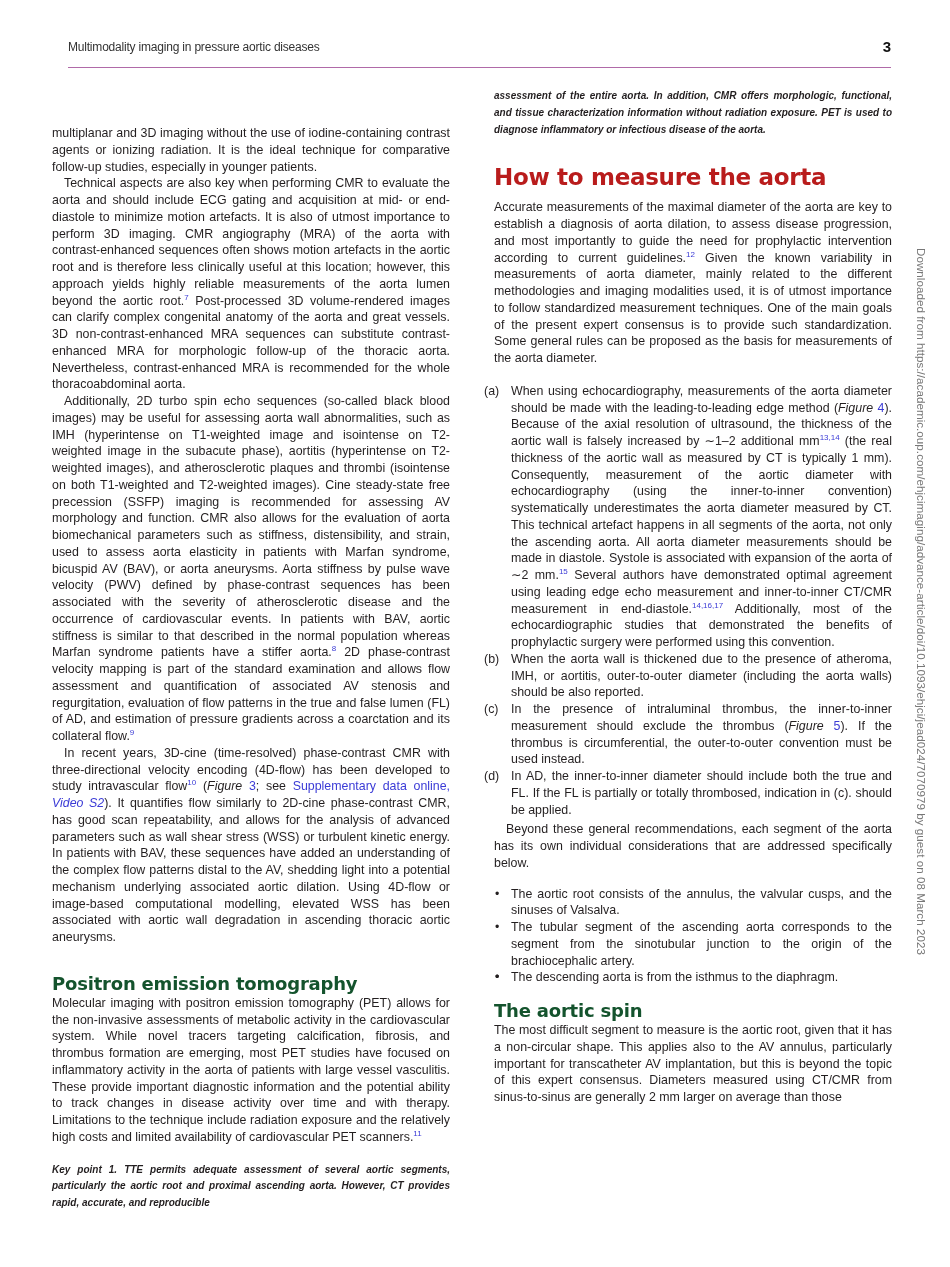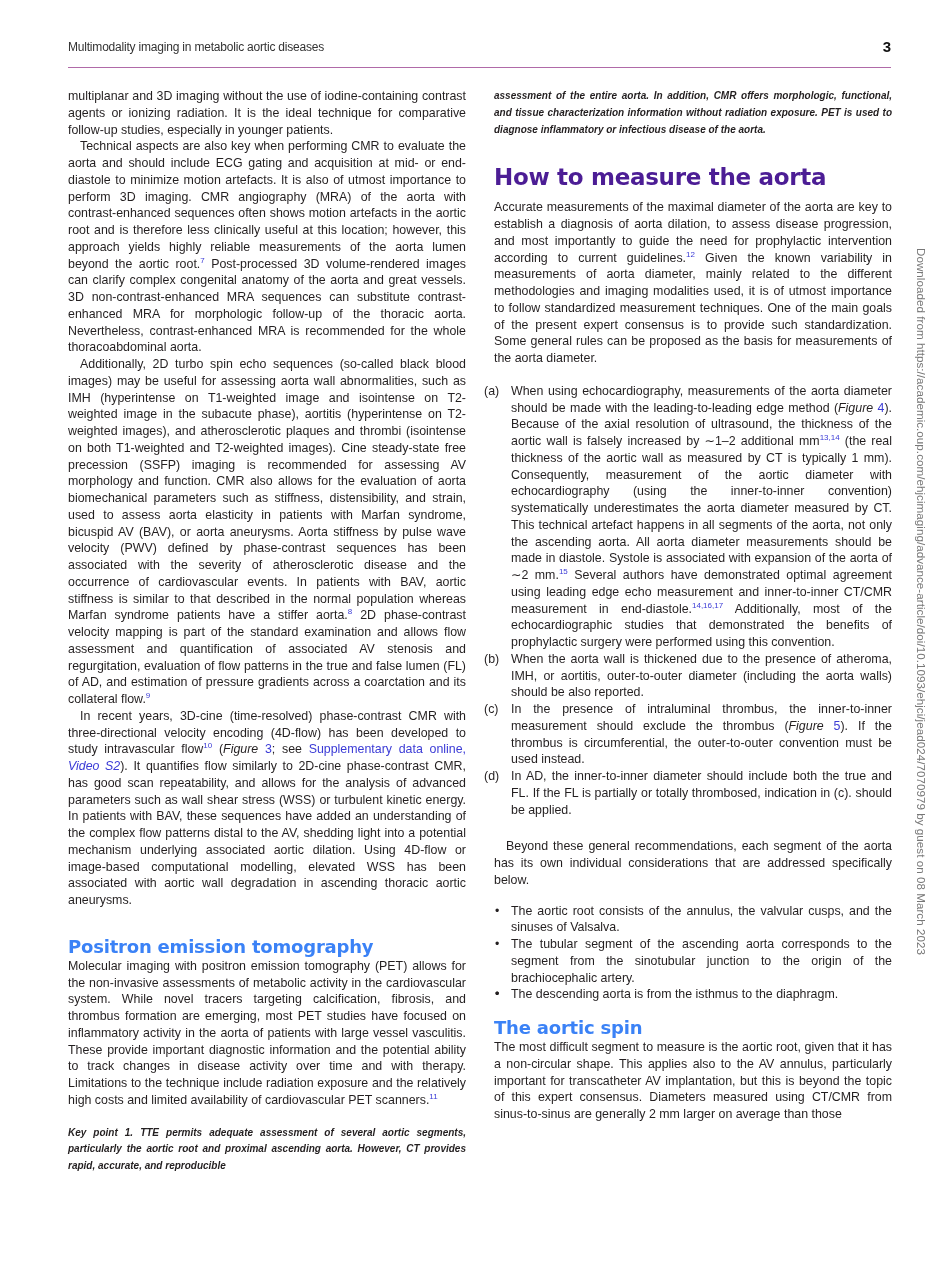--- a/index.html
+++ b/index.html
@@ -8,31 +8,31 @@
 
   .running-head {
     position: absolute; left: 68px; top: 38px; width: 823px; height: 20px;
     font-family: "Liberation Sans", sans-serif; font-size: 12px; color: #333;
   }
   .running-head .title { position: absolute; left: 0; top: 2px; letter-spacing: -0.2px; }
   .running-head .page-num { position: absolute; right: 0; top: 0; font-weight: bold; font-size: 15px; color: #111; }
   .head-rule { position: absolute; left: 68px; top: 67px; width: 823px; height: 1px; background: #b06aa8; }
 
   .col { position: absolute; top: 88px; width: 398px; font-family: "Liberation Sans", sans-serif; font-size: 12.4px; line-height: 16.75px; color: #231f20; }
-  .col-left { left: 68px; }
+  .col-left { left: 52px; margin-top: 37px; }
   .col-right { left: 494px; }
 
   p { text-align: justify; hyphens: manual; }
   p.indent { text-indent: 12px; }
   .ref { color: #3b3bd6; font-size: 8px; vertical-align: super; line-height: 0; }
   .link { color: #3b3bd6; }
   em.fig-label { }
 
-  h2.section-h { font-family: "DejaVu Sans", sans-serif; font-weight: bold; font-size: 18px; line-height: 22px; color: #3b82f6; letter-spacing: -0.2px; }
-  h1.major-h { font-family: "DejaVu Sans", sans-serif; font-weight: bold; font-size: 23px; line-height: 28px; color: #4c1d95; letter-spacing: -0.3px; }
+  h2.section-h { font-family: "DejaVu Sans", sans-serif; font-weight: bold; font-size: 18px; line-height: 22px; color: #14532d; letter-spacing: -0.2px; }
+  h1.major-h { font-family: "DejaVu Sans", sans-serif; font-weight: bold; font-size: 23px; line-height: 28px; color: #b91c1c; letter-spacing: -0.3px; }
 
   .keypoint { font-weight: bold; font-style: italic; text-align: justify; font-size: 10px; line-height: 16.75px; }
 
   ol.alpha { list-style: none; }
   ol.alpha li { position: relative; padding-left: 17px; text-align: justify; }
   ol.alpha li .marker { position: absolute; left: -10px; top: 0; width: 24px; }
 
   ul.bullets { list-style: none; }
   ul.bullets li { position: relative; padding-left: 17px; text-align: justify; }
   ul.bullets li .bullet { position: absolute; left: 1px; top: 0; }
@@ -40,21 +40,21 @@
   .side-note {
     position: absolute; left: 908px; top: 248px; width: 20px; height: 760px;
     font-family: "Liberation Sans", sans-serif; font-size: 11.6px; color: #777;
     writing-mode: vertical-rl; white-space: nowrap; letter-spacing: 0.05px;
   }
 </style>
 </head>
 <body>
 
 <div class="running-head">
-  <span class="title">Multimodality imaging in metabolic aortic diseases</span>
+  <span class="title">Multimodality imaging in pressure aortic diseases</span>
   <span class="page-num">3</span>
 </div>
 <div class="head-rule"></div>
 
 <div class="col col-left">
   <p>multiplanar and 3D imaging without the use of iodine-containing contrast agents or ionizing radiation. It is the ideal technique for comparative follow-up studies, especially in younger patients.</p>
 
   <p class="indent"><span>Technical aspects are also key when performing CMR to evaluate the aorta and should include ECG gating and acquisition at mid- or end-diastole to minimize motion artefacts. It is also of utmost importance to perform 3D imaging. CMR angiography (MRA) of the aorta with contrast-enhanced sequences often shows motion artefacts in the aortic root and is therefore less clinically useful at this location; however, this approach yields highly reliable measurements of the aorta lumen beyond the aortic root.</span><a class="ref">7</a><span> Post-processed 3D volume-rendered images can clarify complex congenital anatomy of the aorta and great vessels. 3D non-contrast-enhanced MRA sequences can substitute contrast-enhanced MRA for morphologic follow-up of the thoracic aorta. Nevertheless, contrast-enhanced MRA is recommended for the whole thoracoabdominal aorta.</span></p>
 
   <p class="indent"><span>Additionally, 2D turbo spin echo sequences (so-called black blood images) may be useful for assessing aorta wall abnormalities, such as IMH (hyperintense on T1-weighted image and isointense on T2-weighted image in the subacute phase), aortitis (hyperintense on T2-weighted images), and atherosclerotic plaques and thrombi (isointense on both T1-weighted and T2-weighted images). Cine steady-state free precession (SSFP) imaging is recommended for assessing AV morphology and function. CMR also allows for the evaluation of aorta biomechanical parameters such as stiffness, distensibility, and strain, used to assess aorta elasticity in patients with Marfan syndrome, bicuspid AV (BAV), or aorta aneurysms. Aorta stiffness by pulse wave velocity (PWV) defined by phase-contrast sequences has been associated with the severity of atherosclerotic disease and the occurrence of cardiovascular events. In patients with BAV, aortic stiffness is similar to that described in the normal population whereas Marfan syndrome patients have a stiffer aorta.</span><a class="ref">8</a><span> 2D phase-contrast velocity mapping is part of the standard examination and allows flow assessment and quantification of associated AV stenosis and regurgitation, evaluation of flow patterns in the true and false lumen (FL) of AD, and estimation of pressure gradients across a coarctation and its collateral flow.</span><a class="ref">9</a></p>
@@ -86,21 +86,21 @@
     <li>
       <span class="marker">(c)</span>
       <span>In the presence of intraluminal thrombus, the inner-to-inner measurement should exclude the thrombus (</span><em class="fig-label">Figure</em><a class="link"> 5</a><span>). If the thrombus is circumferential, the outer-to-outer convention must be used instead.</span>
     </li>
     <li>
       <span class="marker">(d)</span>
       <span>In AD, the inner-to-inner diameter should include both the true and FL. If the FL is partially or totally thrombosed, indication in (c). should be applied.</span>
     </li>
   </ol>
 
-  <p class="indent" style="margin-top:20px">Beyond these general recommendations, each segment of the aorta has its own individual considerations that are addressed specifically below.</p>
+  <p class="indent" style="margin-top:3px">Beyond these general recommendations, each segment of the aorta has its own individual considerations that are addressed specifically below.</p>
 
   <ul class="bullets" style="margin-top:14px">
     <li><span class="bullet">•</span><span>The aortic root consists of the annulus, the valvular cusps, and the sinuses of Valsalva.</span></li>
     <li><span class="bullet">•</span><span>The tubular segment of the ascending aorta corresponds to the segment from the sinotubular junction to the origin of the brachiocephalic artery.</span></li>
     <li><span class="bullet">•</span></li>
     <li><span class="bullet">•</span><span>The descending aorta is from the isthmus to the diaphragm.</span></li>
   </ul>
 
   <h2 class="section-h" style="margin-top:14px">The aortic spin</h2>
   <p>The most difficult segment to measure is the aortic root, given that it has a non-circular shape. This applies also to the AV annulus, particularly important for transcatheter AV implantation, but this is beyond the topic of this expert consensus. Diameters measured using CT/CMR from sinus-to-sinus are generally 2 mm larger on average than those</p>

